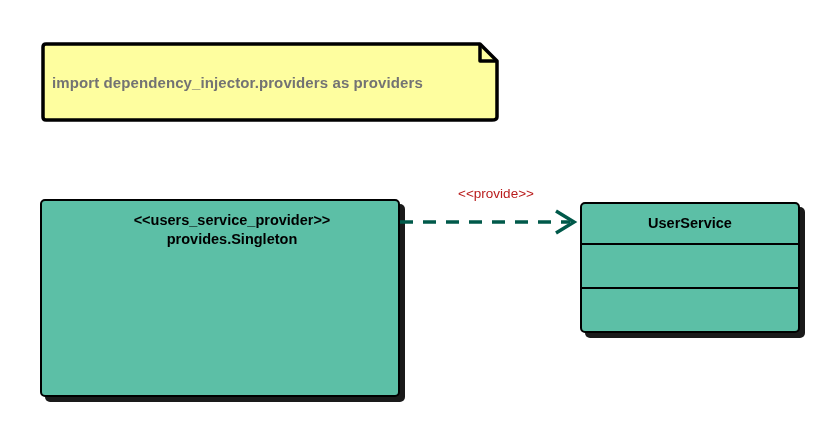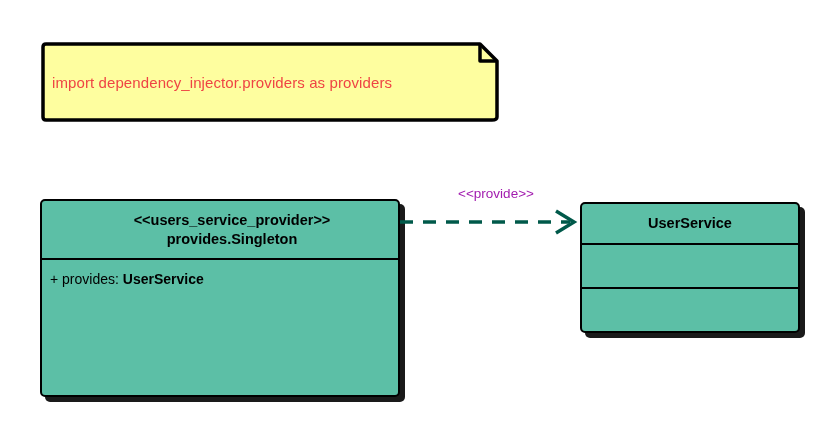--- a/index.html
+++ b/index.html
@@ -34,22 +34,22 @@
   }
   .note-text {
     position: absolute;
     left: 12px;
     top: 0;
     right: 17px;
     height: 82px;
     display: flex;
     align-items: center;
     font-size: 15px;
-    font-weight: normal;
-    color: #ef4444;
+    font-weight: bold;
+    color: #737373;
     letter-spacing: 0.1px;
     white-space: nowrap;
   }
 
   
   .class-box {
     position: absolute;
     box-sizing: border-box;
     background: #5cbfa6;
     border: 2.5px solid #000000;
@@ -113,21 +113,21 @@
     width: 190px;
     height: 50px;
   }
   .connector-label {
     position: absolute;
     left: 28px;
     top: 0px;
     width: 140px;
     text-align: center;
     font-size: 13.5px;
-    color: #a21caf;
+    color: #b91c1c;
     white-space: nowrap;
   }
 </style>
 </head>
 <body>
 
 <div id="canvas">
 
   <div class="note">
     <svg class="note-shape" viewBox="0 0 460 82" preserveAspectRatio="none">
@@ -138,26 +138,20 @@
   </div>
 
   <div class="class-box-shadow" style="left:45px; top:204px; width:360px; height:198px;"></div>
   <div class="class-box" id="provider-box">
 
     <div class="compartment cmp-header">
       <div>&lt;&lt;users_service_provider&gt;&gt;</div>
       <div>provides.Singleton</div>
     </div>
 
-    <div class="compartment cmp-attrs cmp-body">
-      <div class="member">
-        <span>+</span>
-        <span>provides: </span><b>UserService</b>
-      </div>
-    </div>
 
   </div>
 
   <div class="connector">
     <div class="connector-label">&lt;&lt;provide&gt;&gt;</div>
     <svg width="190" height="50" viewBox="0 0 190 50">
       <line x1="2" y1="36" x2="172" y2="36" stroke="#00594a" stroke-width="3.5" stroke-dasharray="13,10"></line>
       <polyline points="158,25 176,36 158,47" fill="none" stroke="#00594a" stroke-width="3.5" stroke-linecap="butt" stroke-linejoin="miter"></polyline>
     </svg>
   </div>

